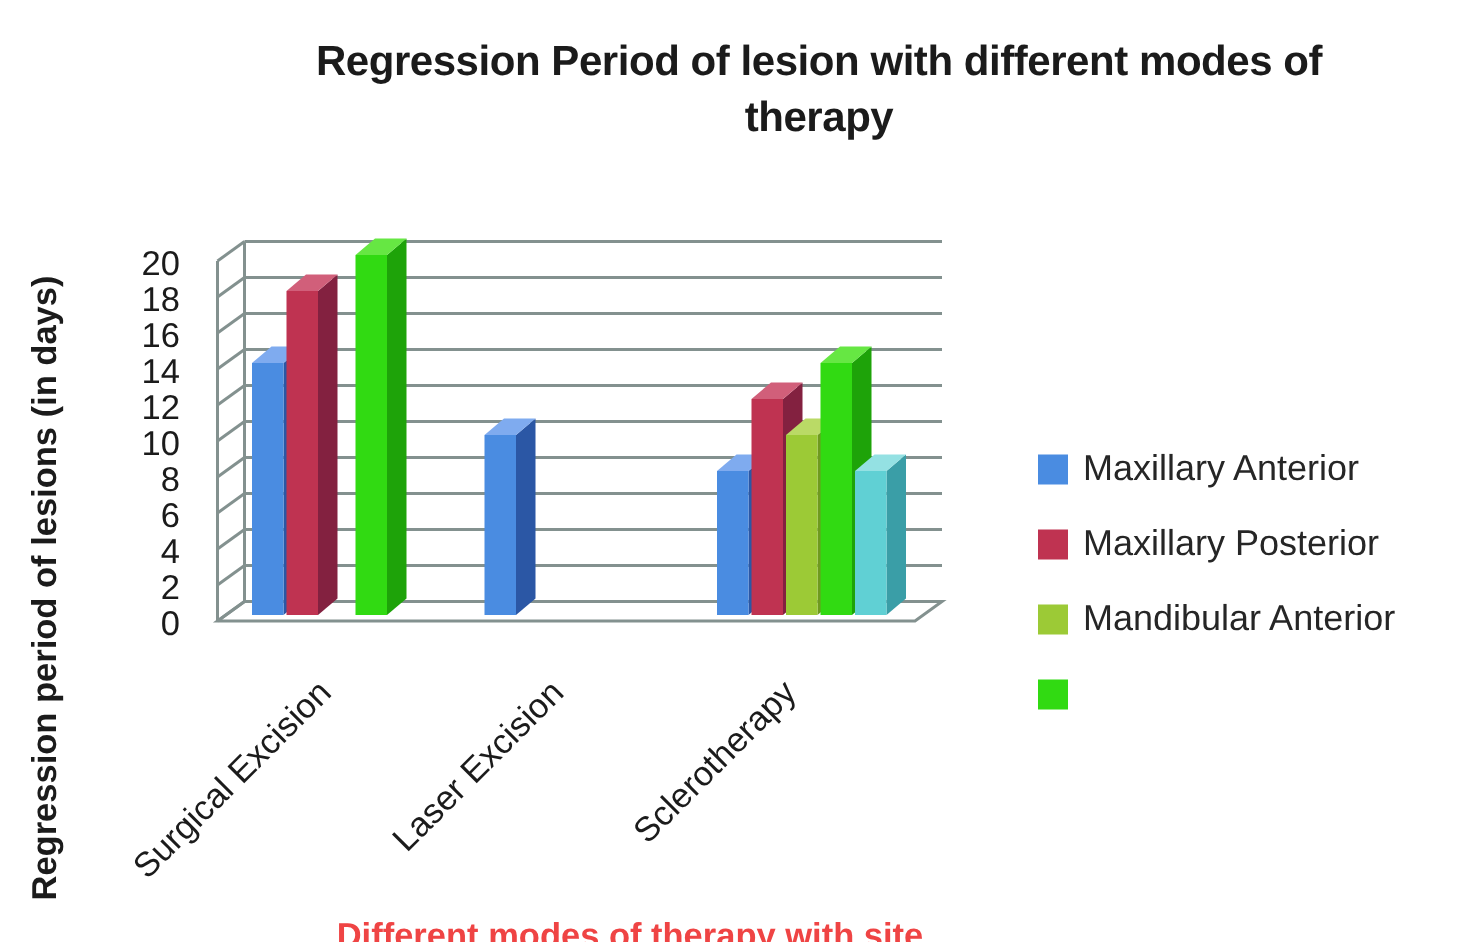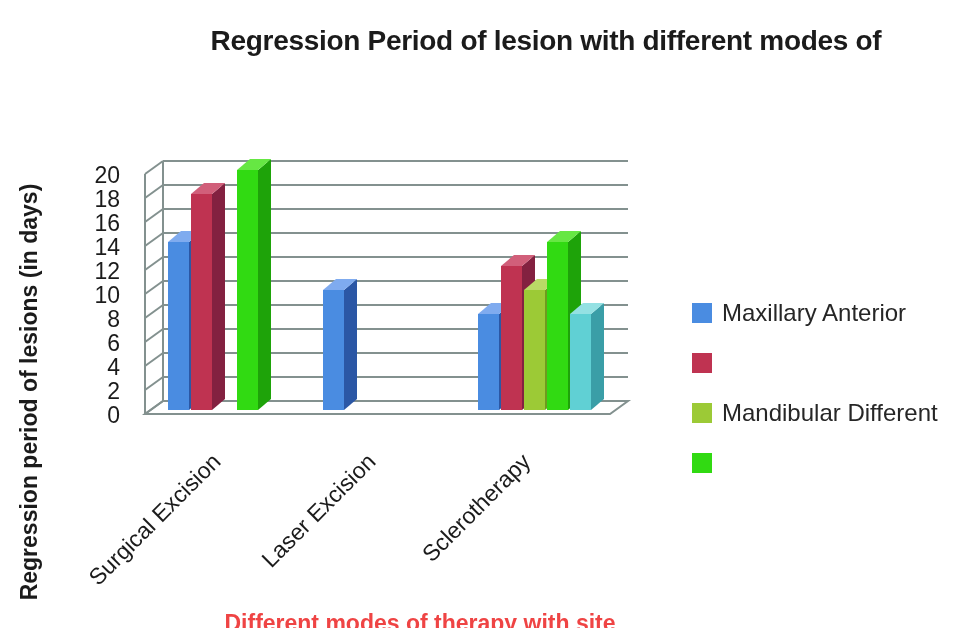--- a/index.html
+++ b/index.html
@@ -60,20 +60,21 @@
     white-space:nowrap;
   }
 </style>
 </head>
 <body>
 
 <div class="page">
 
   <div class="chart-title">
     <span class="tline">Regression Period of lesion with different modes of</span>
+    <span class="tline">therapy</span>
   </div>
 
   <div class="y-axis-title">Regression period of lesions (in days)</div>
 
   <svg id="plot" width="978" height="628" viewBox="0 0 978 628">
       <line x1="163" y1="385" x2="628" y2="385" stroke="#83918f" stroke-width="2"></line>
       <line x1="145" y1="398" x2="163" y2="385" stroke="#83918f" stroke-width="2"></line>
       <line x1="163" y1="361" x2="628" y2="361" stroke="#83918f" stroke-width="2"></line>
       <line x1="145" y1="374" x2="163" y2="361" stroke="#83918f" stroke-width="2"></line>
       <line x1="163" y1="337" x2="628" y2="337" stroke="#83918f" stroke-width="2"></line>
@@ -140,24 +141,25 @@
       <text x="532" y="447" text-anchor="end" font-size="23" transform="rotate(-45 532 447)">Sclerotherapy</text>
     </svg>
 
   <div class="legend" id="legend">
       <div class="legend-row">
         <span class="legend-swatch" style="background: rgb(74, 140, 225);"></span>
         <span class="legend-label">Maxillary Anterior</span>
       </div>
       <div class="legend-row">
         <span class="legend-swatch" style="background: rgb(191, 51, 81);"></span>
+        <span class="legend-label">Maxillary Posterior</span>
       </div>
       <div class="legend-row">
         <span class="legend-swatch" style="background: rgb(156, 202, 54);"></span>
-        <span class="legend-label">Mandibular Different</span>
+        <span class="legend-label">Mandibular Anterior</span>
       </div>
       <div class="legend-row">
         <span class="legend-swatch" style="background: rgb(49, 218, 18);"></span>
       </div>
     </div>
 
   <div class="x-axis-title">Different modes of therapy with site</div>
 
 </div>
 

